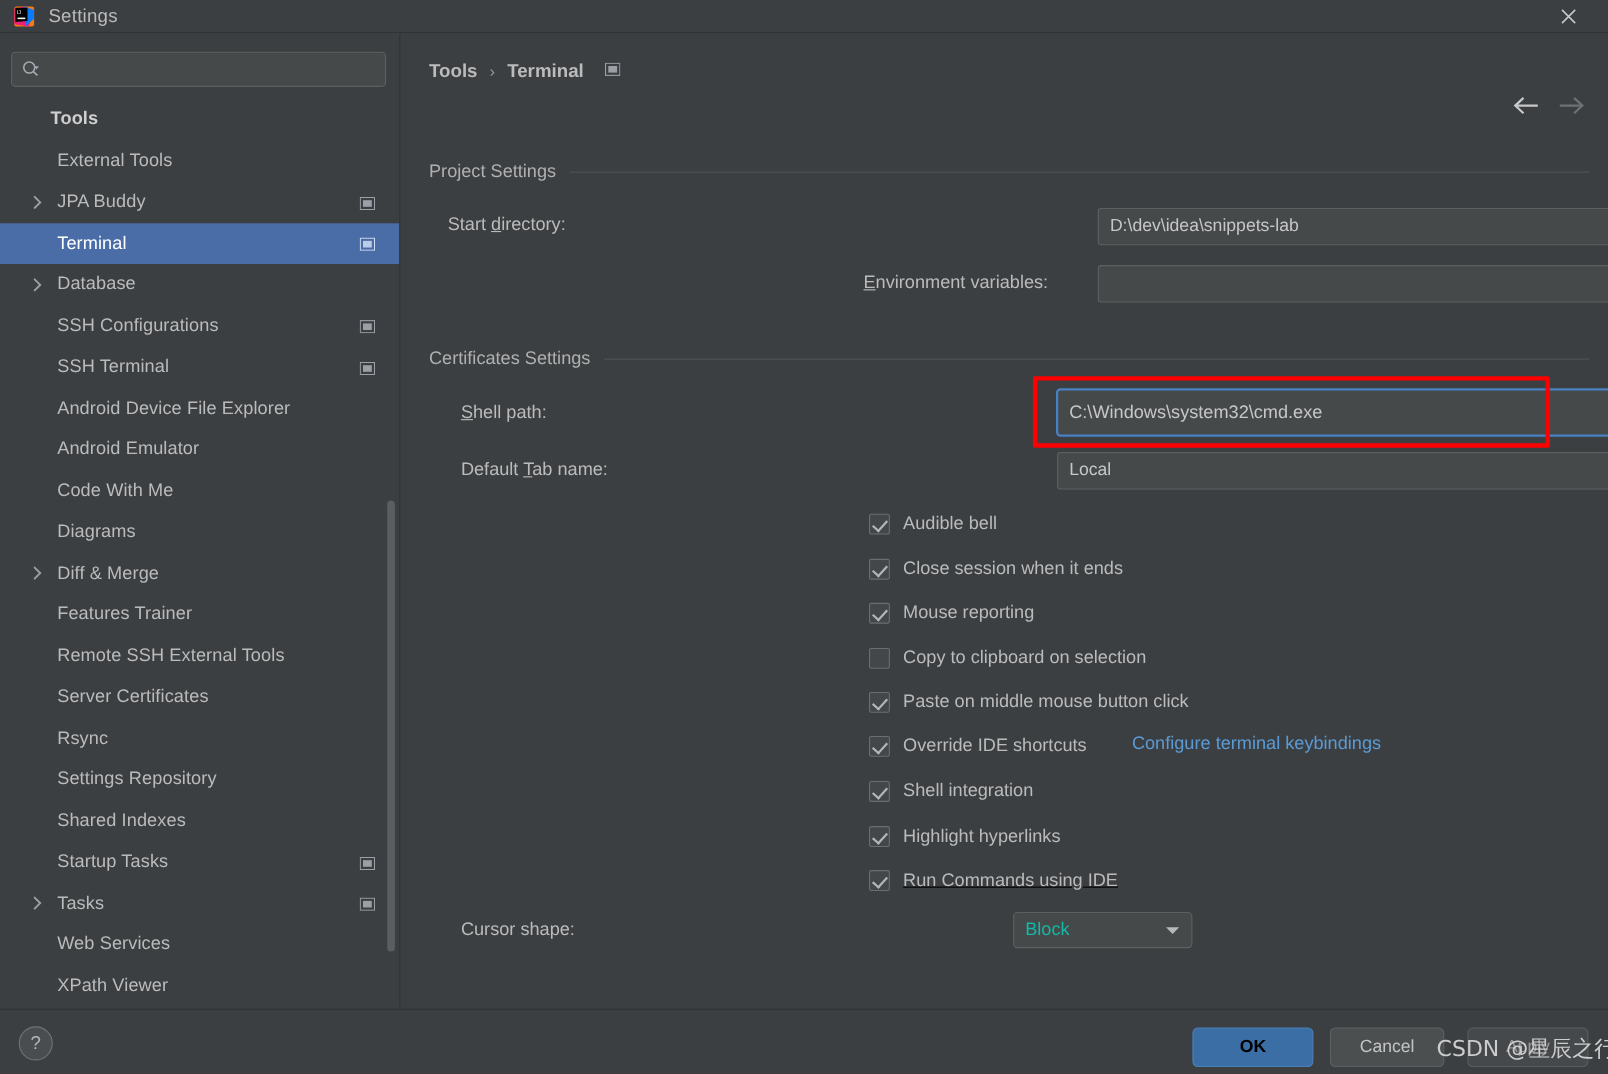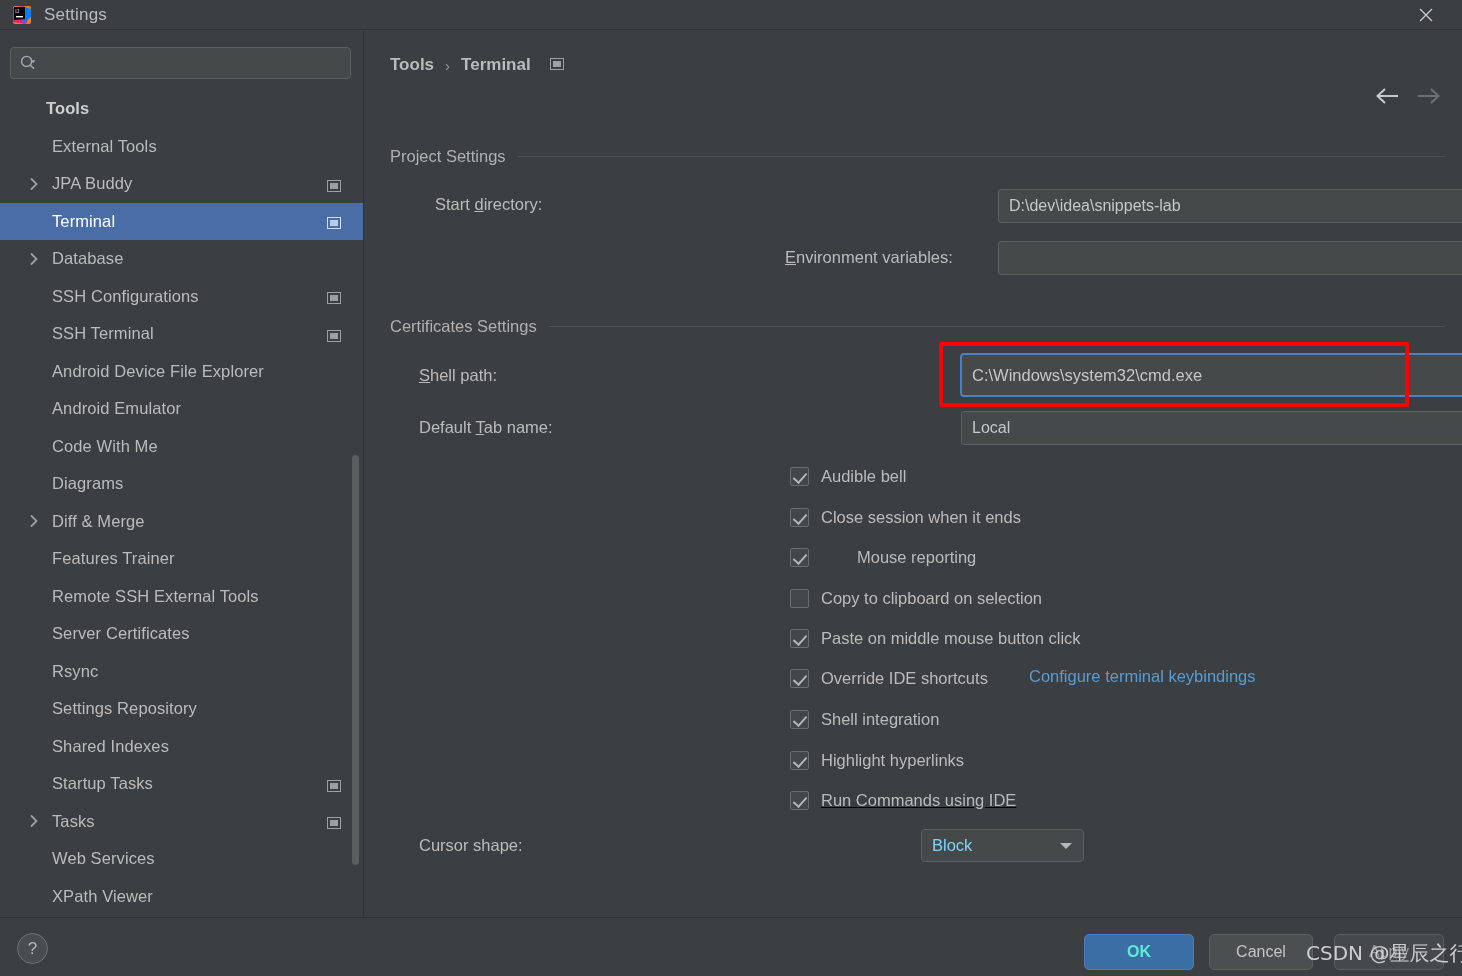--- a/index.html
+++ b/index.html
@@ -140,42 +140,42 @@
     position: absolute; left: 664px; top: 636px; font-size: 16.5px;
     color: #5b9bd5; cursor: pointer; white-space: nowrap;
   }
 
   
   #cursor-select {
     position: absolute; left: 556px; top: 798px; width: 163px; height: 33px;
     background: #45494a; border: 1px solid #5e6060; border-radius: 4px;
     display: flex; align-items: center; cursor: pointer;
   }
-  #cursor-value { flex: 1; font-size: 16.5px; color: #7dd3fc; padding-left: 10px; }
+  #cursor-value { flex: 1; font-size: 16.5px; color: #14b8a6; padding-left: 10px; }
   #cursor-arrow { width: 34px; display: flex; align-items: center; justify-content: center; }
 
   
   #bottombar {
     position: absolute; left: 0; top: 917px; width: 1462px; height: 59px;
     background: #3c3f41; border-top: 1px solid #323232;
   }
   #help-btn {
     position: absolute; left: 17px; top: 15px; width: 31px; height: 31px;
     border-radius: 50%; border: 1px solid #6f7274; color: #b6b6b6;
     display: flex; align-items: center; justify-content: center;
     font-size: 17px; cursor: pointer; background: #4a4d4f;
   }
   .dlg-btn {
     position: absolute; top: 934px; height: 36px; border-radius: 5px;
     display: flex; align-items: center; justify-content: center;
     font-size: 16px; cursor: pointer;
   }
   #ok-btn {
     left: 1084px; width: 110px; background: #3a6ea5; border: 1px solid #4b80b8;
-    color: #5eead4; font-weight: bold;
+    color: #000000; font-weight: bold;
   }
   #cancel-btn {
     left: 1209px; width: 104px; background: #4b4f50; border: 1px solid #5e6060;
     color: #c4c4c4;
   }
   #apply-btn {
     left: 1334px; width: 110px; background: #46494b; border: 1px solid #5a5d5e;
     color: #9a9a9a;
   }
   #watermark {
@@ -400,21 +400,21 @@
     <svg width="26" height="18" viewBox="0 0 26 18">
       <path d="M2 9 L22 9 M15 2 L22.5 9 L15 16" stroke="#6e7173" stroke-width="2" fill="none"></path>
     </svg>
   </div>
 
   <div class="section-head" style="top:116px;">
     <span class="sh-text">Project Settings</span>
     <span class="sh-line"></span>
   </div>
 
-  <div class="field-label" style="left:70px; top:164px;text-align:center;">
+  <div class="field-label" style="left:42px; top:164px;text-align:center;">
     <span>Start </span><u>d</u><span>irectory:</span>
   </div>
   <div class="textfield" style="left:633px; top:158px; width:806px; height:34px;">
     <span class="tf-val">D:\dev\idea\snippets-lab</span>
 
   </div>
 
   <div class="field-label" style="left:420px; top:217px;">
     <span></span><u>E</u><span>nvironment variables:</span>
   </div>
@@ -447,21 +447,21 @@
 
   <div id="checkbox-list">
       <div class="cb-row" style="top: 434px;">
         <span class="cb-box checked"></span>
         <span class="cb-label">Audible bell</span>
       </div>
       <div class="cb-row" style="top: 475px;">
         <span class="cb-box checked"></span>
         <span class="cb-label">Close session when it ends</span>
       </div>
-      <div class="cb-row" style="top: 515px; gap: 36px;">
+      <div class="cb-row" style="top: 515px;">
         <span class="cb-box checked"></span>
         <span class="cb-label">Mouse reporting</span>
       </div>
       <div class="cb-row" style="top: 556px;">
         <span class="cb-box"></span>
         <span class="cb-label">Copy to clipboard on selection</span>
       </div>
       <div class="cb-row" style="top: 596px; justify-content: center;">
         <span class="cb-box checked"></span>
         <span class="cb-label">Paste on middle mouse button click</span>

